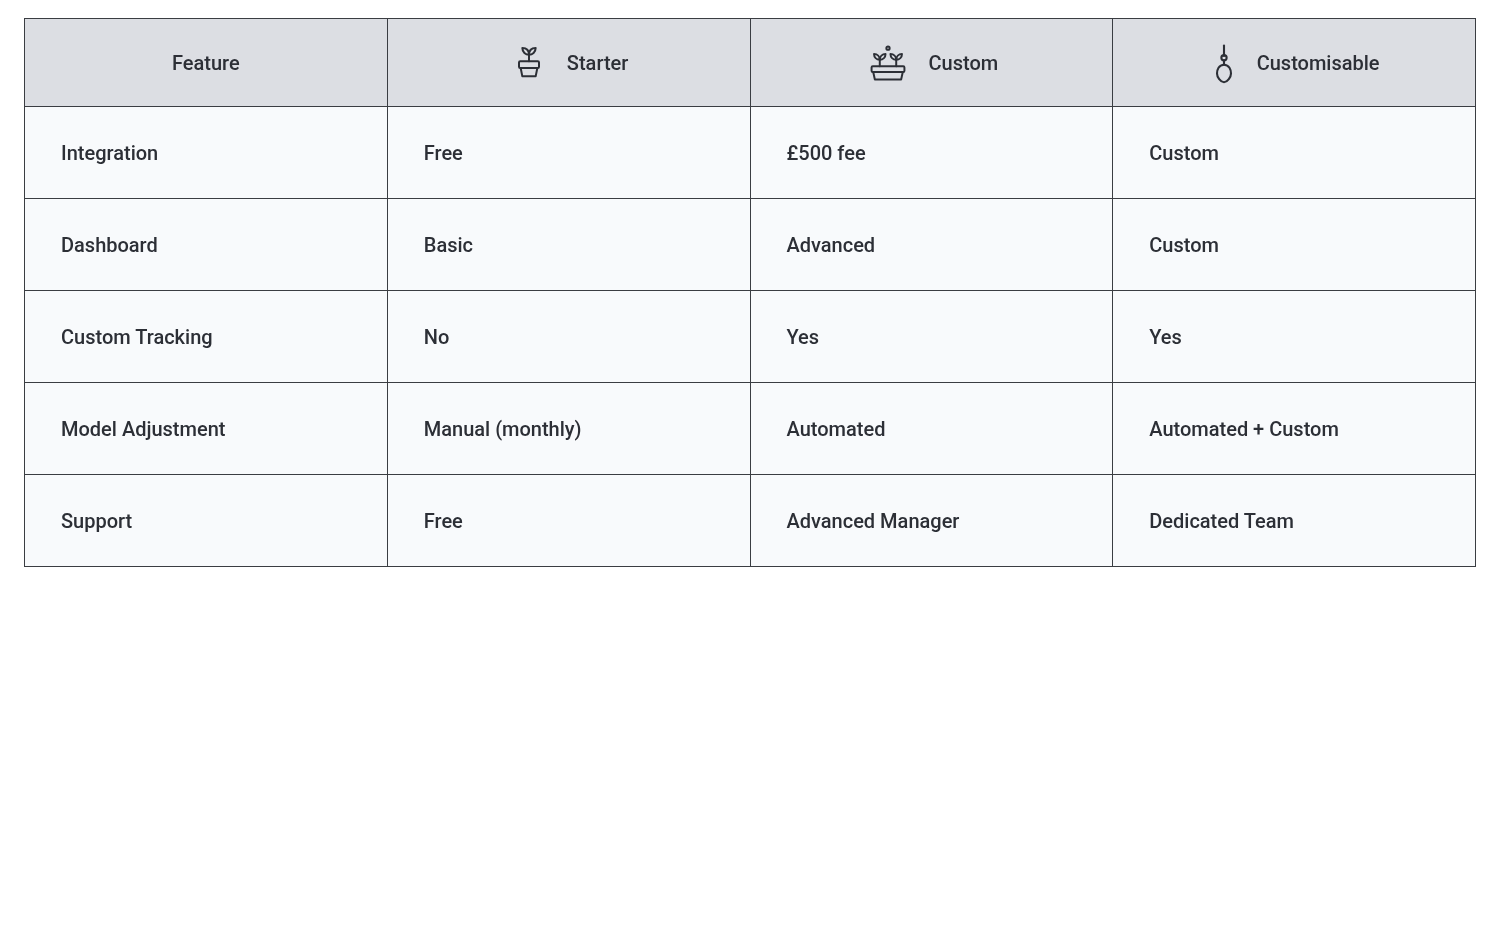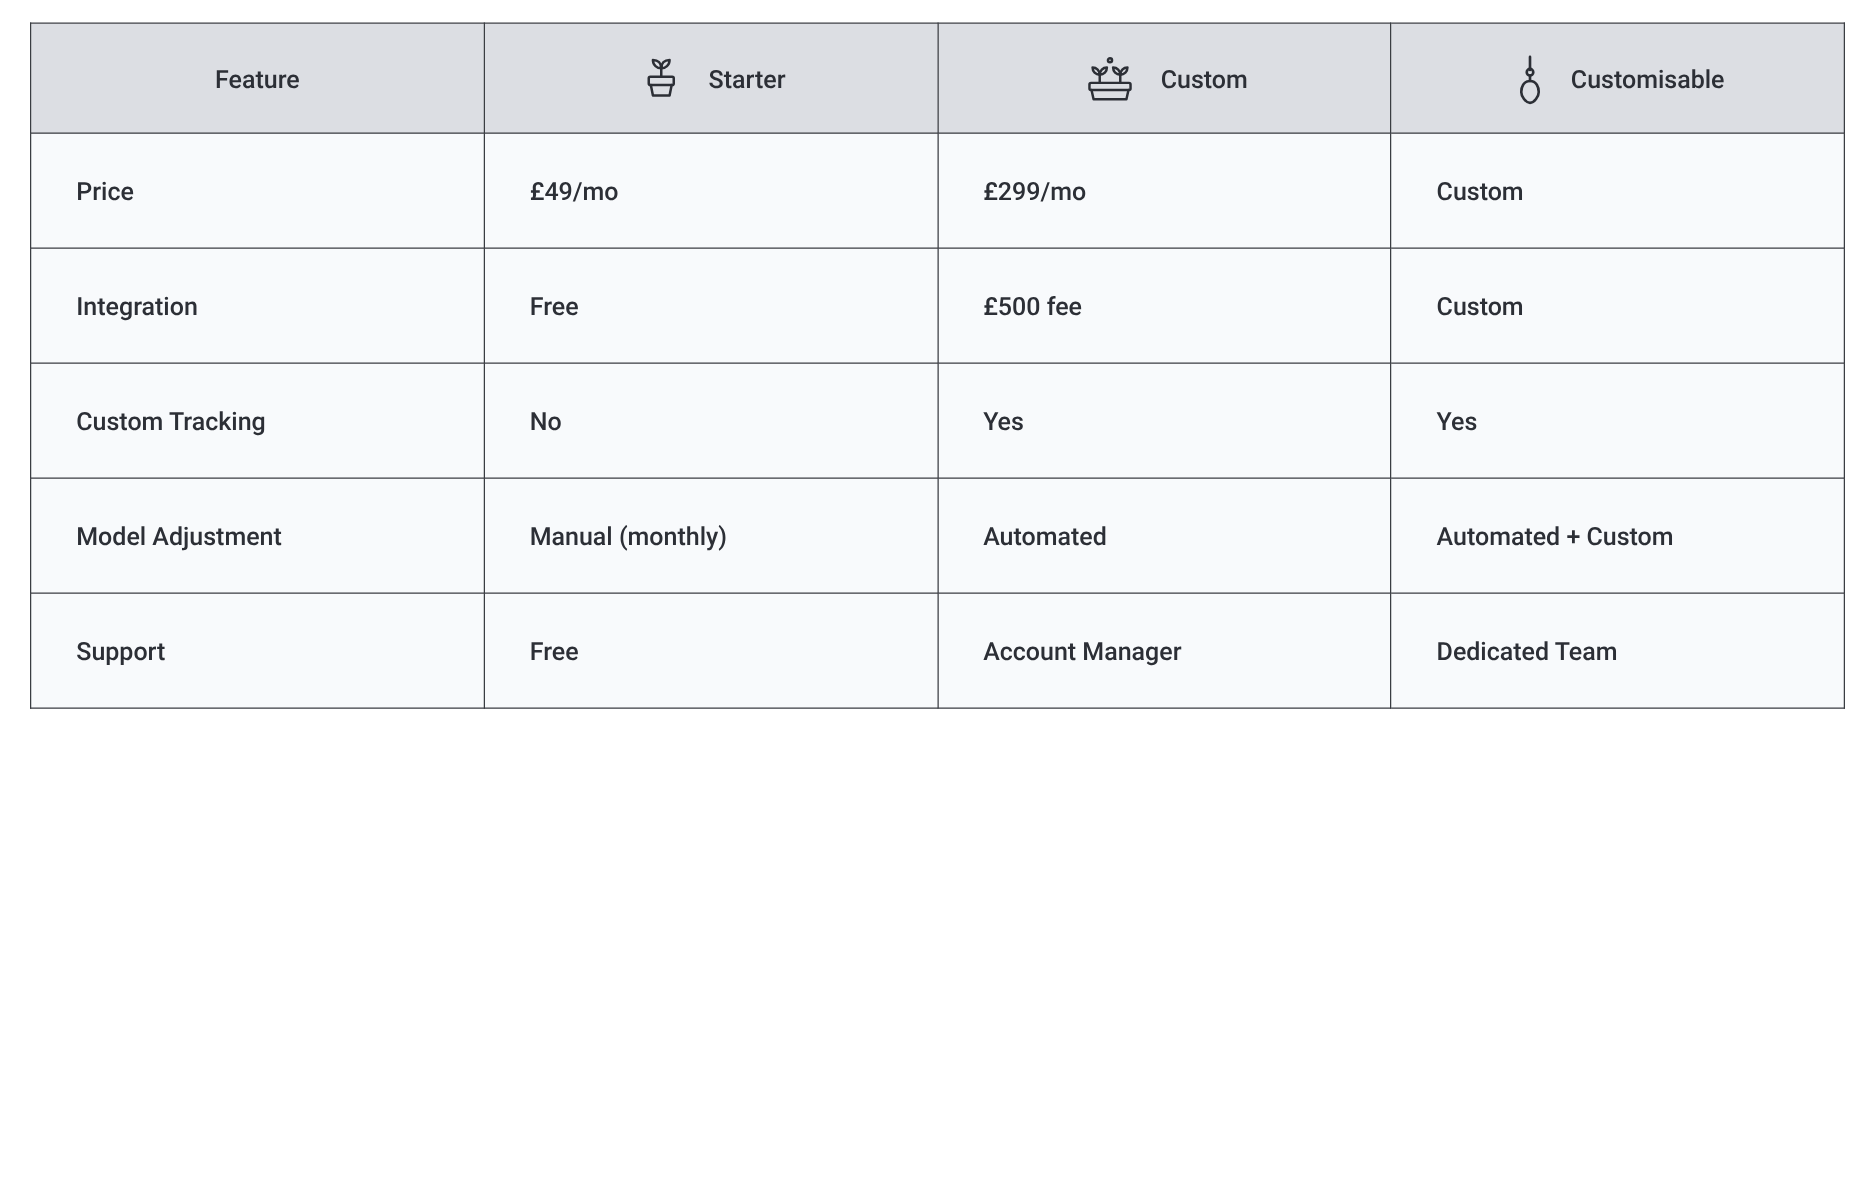--- a/index.html
+++ b/index.html
@@ -113,44 +113,44 @@
                 <path d="M16 26 C10 26 8 32 8 36 C8 40 12 46 16 46 C20 46 24 40 24 36 C24 32 22 26 16 26 Z"></path>
               </svg>
             </span>
             <span>Customisable</span>
           </div>
         </th>
       </tr>
     </thead>
     <tbody>
       <tr>
-        <td>Price</td>
-        <td>£49/mo</td>
-        <td>£299/mo</td>
+        <td>Integration</td>
+        <td>Free</td>
+        <td>£500 fee</td>
         <td>Custom</td>
       </tr>
       <tr>
-        <td>Integration</td>
-        <td>Free</td>
-        <td>£500 fee</td>
+        <td>Dashboard</td>
+        <td>Basic</td>
+        <td>Advanced</td>
         <td>Custom</td>
       </tr>
       <tr>
         <td>Custom Tracking</td>
         <td>No</td>
         <td>Yes</td>
         <td>Yes</td>
       </tr>
       <tr>
         <td>Model Adjustment</td>
         <td>Manual (monthly)</td>
         <td>Automated</td>
         <td>Automated + Custom</td>
       </tr>
       <tr>
         <td>Support</td>
         <td>Free</td>
-        <td>Account Manager</td>
+        <td>Advanced Manager</td>
         <td>Dedicated Team</td>
       </tr>
     </tbody>
   </table>
 </div>
 
 </body></html>

